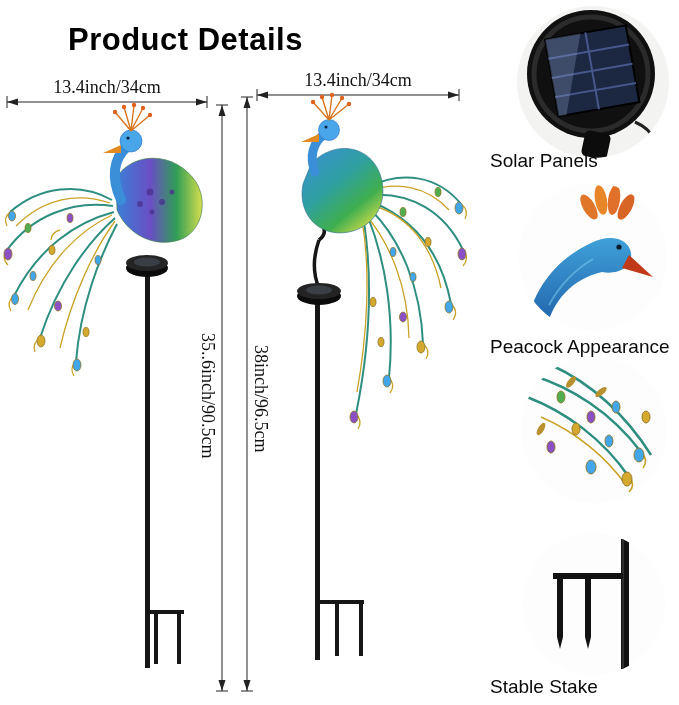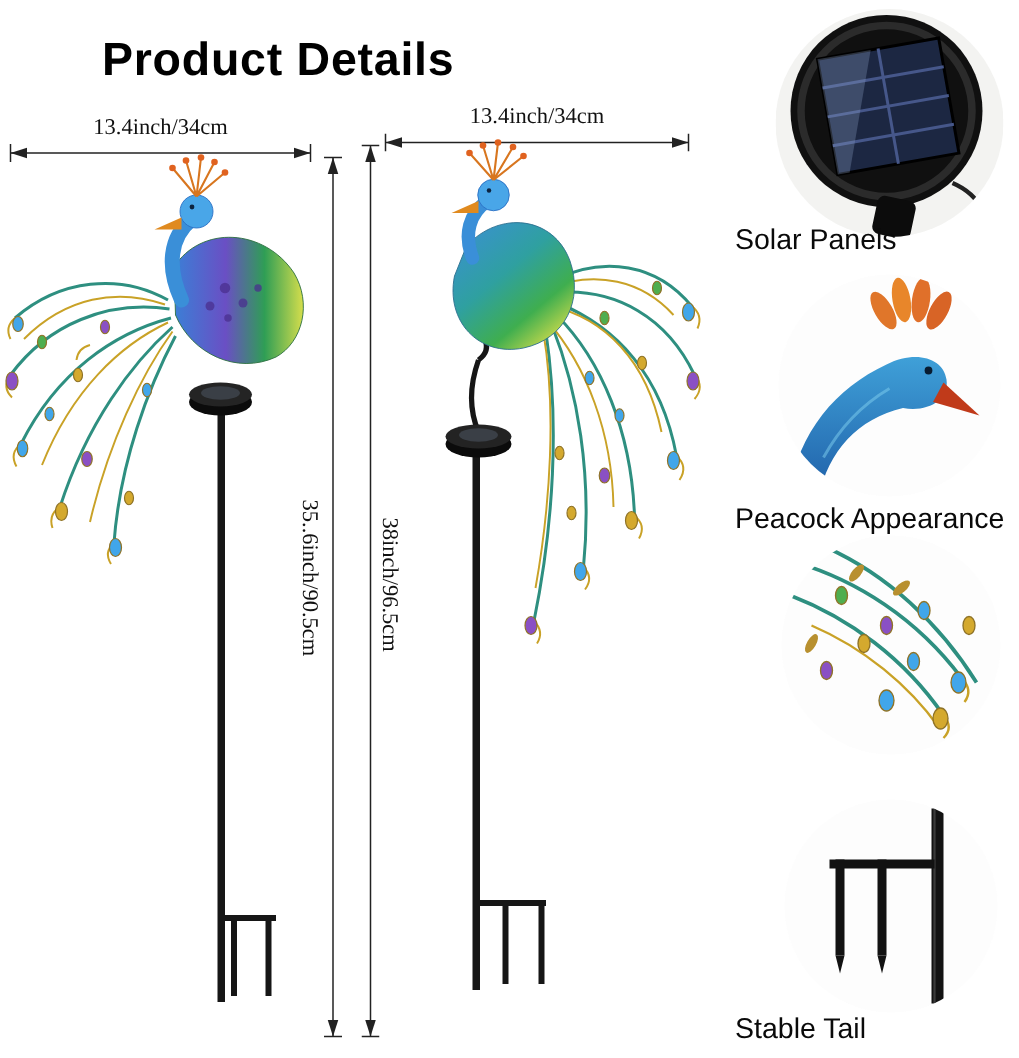--- a/index.html
+++ b/index.html
@@ -1,21 +1,21 @@
 <!DOCTYPE html>
 <html><head>
 <meta charset="utf-8">
 <style>
   * { margin:0; padding:0; box-sizing:border-box; }
   html,body { background:#fff; }
   body { font-family:"Liberation Sans", sans-serif; color:#000; }
   .canvas { position:relative; width:679px; height:705px; background:#ffffff; overflow:hidden; }
   .abs { position:absolute; }
   .title { font-size:31px; font-weight:800; letter-spacing:.5px; color:#000; }
-  .dim-label { font-family:"Liberation Serif", serif; font-size:15px; color:#111; text-align:center; white-space:nowrap; }
+  .dim-label { font-family:"Liberation Serif", serif; font-size:18px; color:#111; text-align:center; white-space:nowrap; }
   .dim-label.vert { writing-mode:vertical-rl; }
   .callout-label { font-size:19px; font-weight:400; color:#0a0a0a; text-align:left; white-space:nowrap; }
   .circle { border-radius:50%; overflow:hidden; background:#fdfdfd; }
   svg { display:block; }
 </style>
 </head>
 <body>
 
 <div class="canvas">
 
@@ -284,15 +284,15 @@
       <rect width="142" height="142" fill="#fdfdfd"></rect>
       <rect x="98" y="6" width="8" height="130" fill="#121212"></rect>
       <line x1="100" y1="6" x2="100" y2="136" stroke="#3a3a3a" stroke-width="1.5"></line>
       <rect x="30" y="40" width="70" height="6" fill="#121212"></rect>
       <rect x="34" y="40" width="6" height="64" fill="#121212"></rect>
       <polygon points="34,104 40,104 37,116" fill="#121212"></polygon>
       <rect x="62" y="40" width="6" height="64" fill="#121212"></rect>
       <polygon points="62,104 68,104 65,116" fill="#121212"></polygon>
     </svg>
   </div>
-  <div class="abs callout-label" style="left:490px;top:676px;width:189px;">Stable Tail</div>
+  <div class="abs callout-label" style="left:490px;top:676px;width:189px;">Stable Stake</div>
 
 </div>
 
 </body></html>

